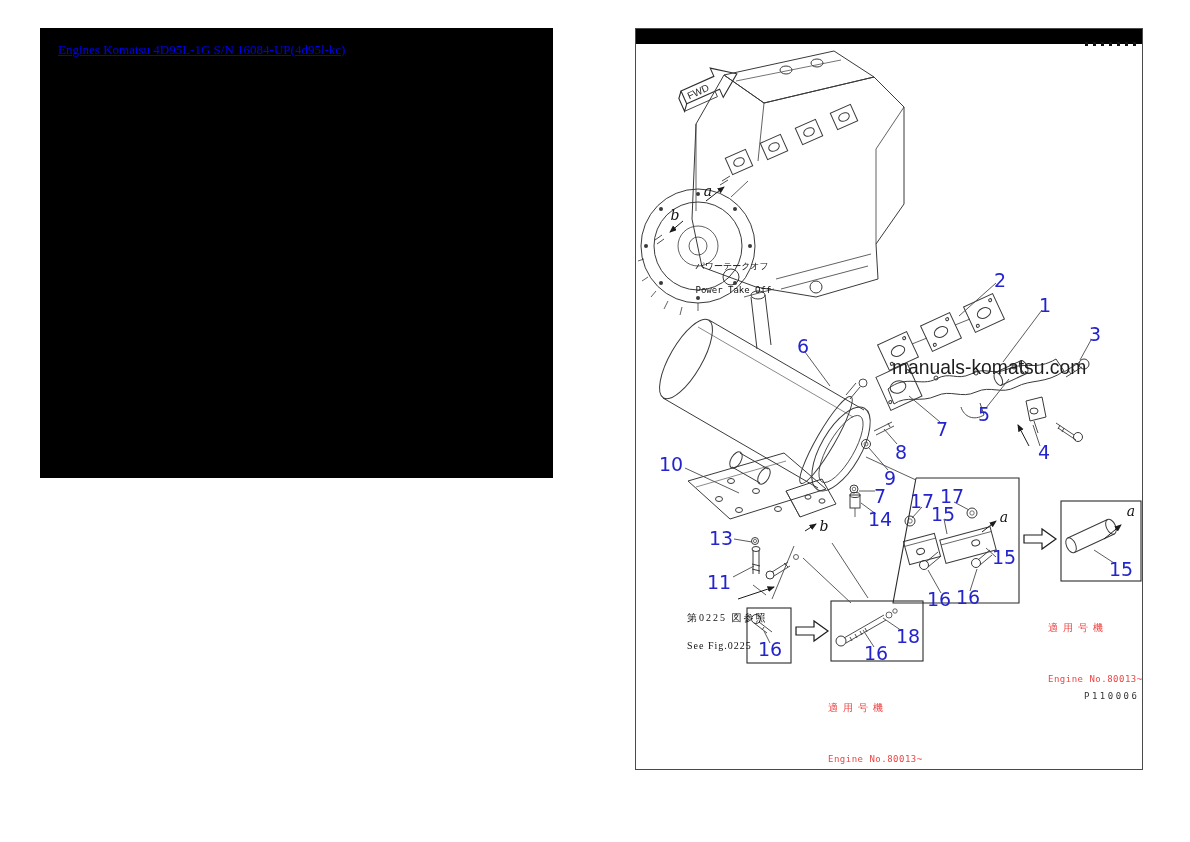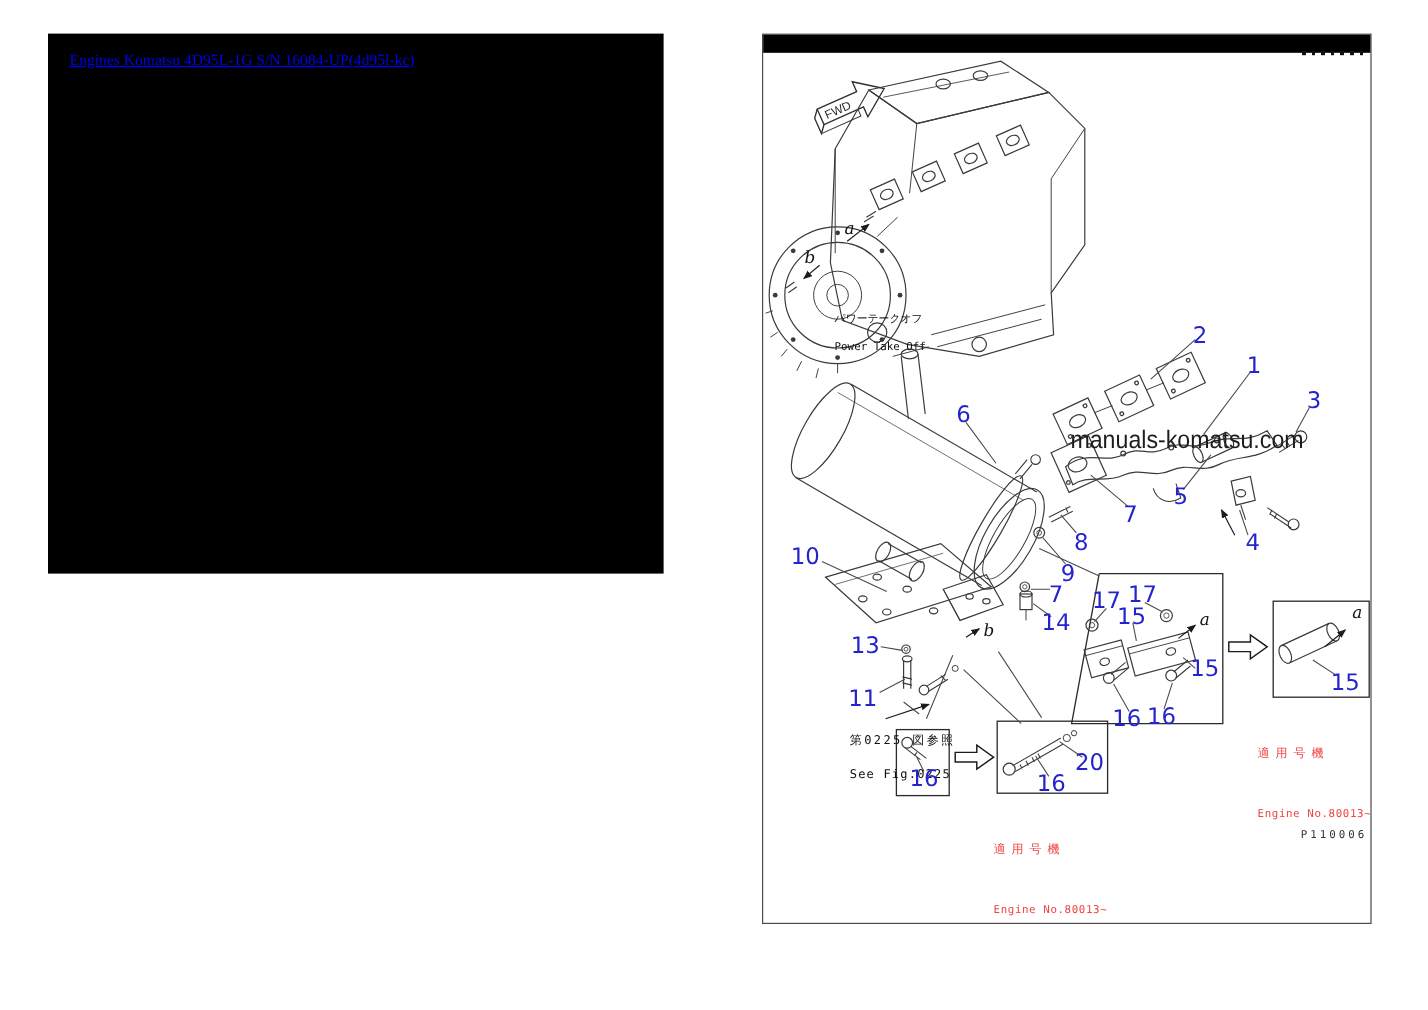--- a/index.html
+++ b/index.html
@@ -300,21 +300,21 @@
         <path d="M169,502 L180,495" marker-end="url(#ah)"></path>
       </g>
     </svg>
 
     <div class="pto" style="left:27px;top:219px;">
       <span class="jp">パワーテークオフ</span><br>
       <span>Power Take Off</span>
     </div>
 
 
-    <div class="figtext" style="left:30px;top:568px;">
+    <div class="figtext" style="left:30px;top:568px;font-family:Liberation Serif, serif;">
       <span class="jp">第0225 図参照</span><br>
       <span>See Fig.0225</span>
     </div>
 
     <div class="caption" style="left:192px;top:636px;">
       <span class="jp">適用号機</span>
       <span class="en">Engine No.80013~</span>
     </div>
 
     <div class="caption" style="left:412px;top:556px;">
@@ -342,21 +342,21 @@
         <span class="callout" style="left: 244px; top: 467px;">7</span>
         <span class="callout" style="left: 307px; top: 485px;">15</span>
         <span class="callout" style="left: 368px; top: 528px;">15</span>
         <span class="callout" style="left: 485px; top: 540px;">15</span>
         <span class="callout" style="left: 303px; top: 570px;">16</span>
         <span class="callout" style="left: 332px; top: 568px;">16</span>
         <span class="callout" style="left: 134px; top: 620px;">16</span>
         <span class="callout" style="left: 240px; top: 624px;">16</span>
         <span class="callout" style="left: 286px; top: 472px;">17</span>
         <span class="callout" style="left: 316px; top: 467px;">17</span>
-        <span class="callout" style="left: 272px; top: 607px;">20</span>
+        <span class="callout" style="left: 272px; top: 607px;">18</span>
         <span class="viewlabel" style="left: 72px; top: 162px;">a</span>
         <span class="viewlabel" style="left: 39px; top: 186px;">b</span>
         <span class="viewlabel" style="left: 188px; top: 497px;">b</span>
         <span class="viewlabel" style="left: 368px; top: 488px;">a</span>
         <span class="viewlabel" style="left: 495px; top: 482px;">a</span>
       </div>
   </div>
 </div>
 
 </body></html>

